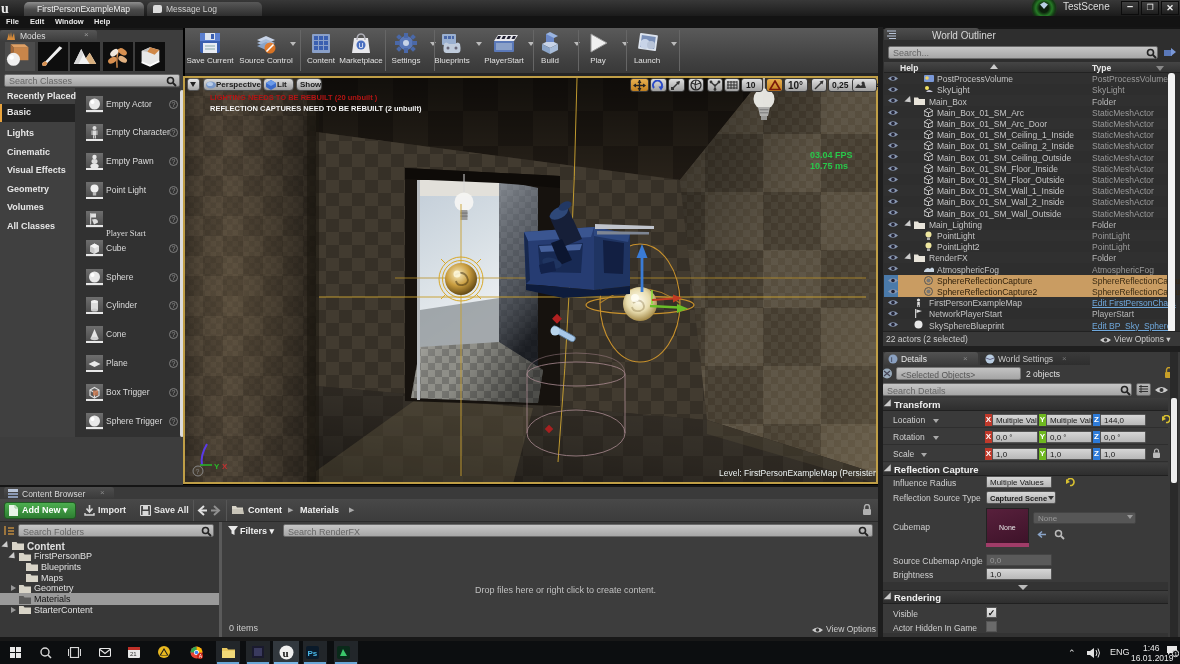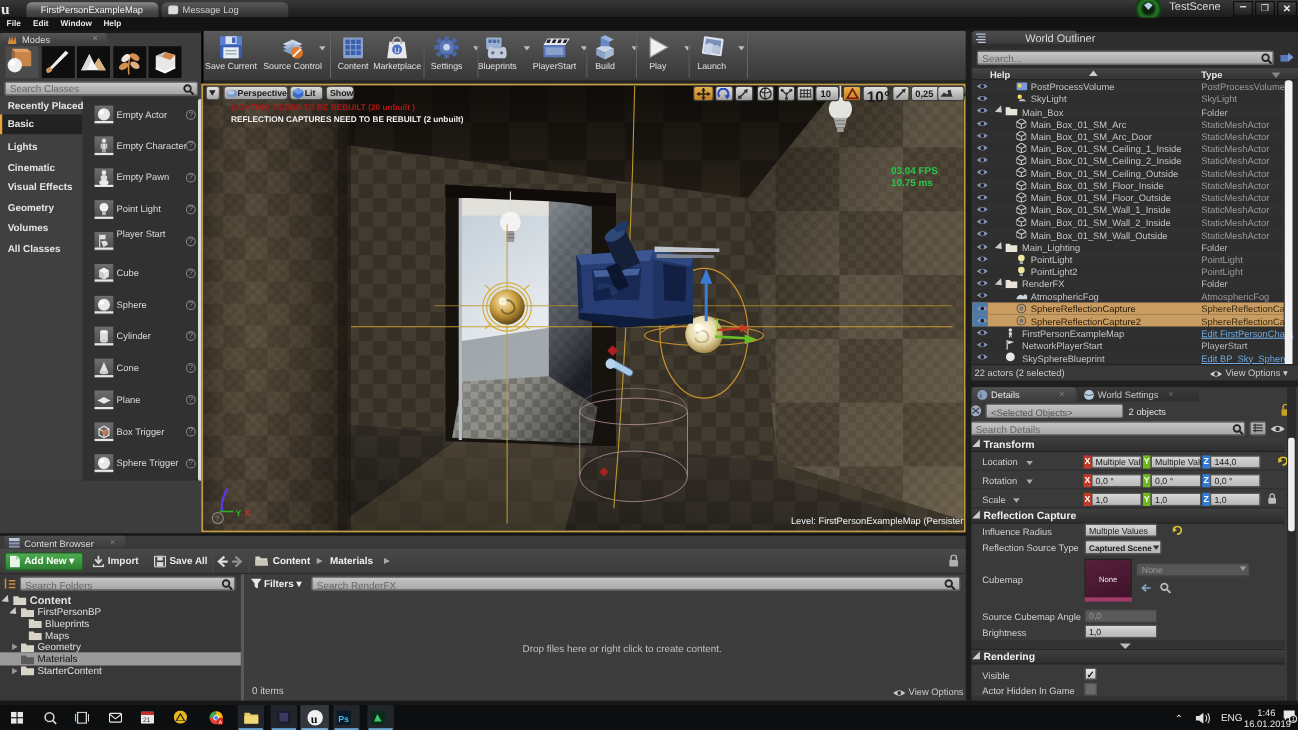--- a/index.html
+++ b/index.html
@@ -127,21 +127,21 @@
 <div class="abs" style="left:86px;top:196.55px;width:17px;height:2px;background:#e8e8e8;"></div>
 <div class="abs txt" style="left:106px;top:185.05px;color:#dcdcdc;font-size:8.5px;">Point Light</div>
 <div class="abs" style="left:169px;top:186.05px;width:9px;height:9px;border-radius:50%;border:1px solid #808080;color:#909090;font-size:7px;text-align:center;line-height:8px;">?</div>
 <div class="abs" style="left:86px;top:210.9px;width:17px;height:17px;background:linear-gradient(#6e6e6e,#4a4a4a);"></div>
 <svg class="abs" style="left:86px;top:210.9px" width="17" height="17" viewBox="0 0 17 16">
     <rect x="4" y="2" width="6" height="4" fill="#e0e0e0"></rect>
     <rect x="4" y="2" width="1.2" height="11" fill="#ccc"></rect>
     <path d="M6 8 Q12 6 12 11 L8 13 Z" fill="#ddd"></path>
   </svg>
 <div class="abs" style="left:86px;top:225.4px;width:17px;height:2px;background:#e8e8e8;"></div>
-<div class="abs txt" style="left:106px;top:207px;color:#dcdcdc;font-size:8.5px;">Player Start</div>
+<div class="abs txt" style="left:106px;top:228px;color:#dcdcdc;font-size:8.5px;font-family:Liberation Serif, serif;">Player Start</div>
 <div class="abs" style="left:169px;top:214.9px;width:9px;height:9px;border-radius:50%;border:1px solid #808080;color:#909090;font-size:7px;text-align:center;line-height:8px;">?</div>
 <div class="abs" style="left:86px;top:239.75px;width:17px;height:17px;background:linear-gradient(#6e6e6e,#4a4a4a);"></div>
 <svg class="abs" style="left:86px;top:239.75px" width="17" height="17" viewBox="0 0 17 16">
     <path d="M4 5.5 L8.5 3 L13 5.5 L13 11 L8.5 13.5 L4 11 Z" fill="#e0e0e0"></path>
     <path d="M4 5.5 L8.5 8 L13 5.5 L8.5 3 Z" fill="#f4f4f4"></path>
     <path d="M8.5 8 L8.5 13.5 L4 11 L4 5.5 Z" fill="#c8c8c8"></path>
   </svg>
 <div class="abs" style="left:86px;top:254.25px;width:17px;height:2px;background:#e8e8e8;"></div>
 <div class="abs txt" style="left:106px;top:242.75px;color:#dcdcdc;font-size:8.5px;">Cube</div>
 <div class="abs" style="left:169px;top:243.75px;width:9px;height:9px;border-radius:50%;border:1px solid #808080;color:#909090;font-size:7px;text-align:center;line-height:8px;">?</div>
@@ -594,21 +594,21 @@
       <line x1="11" y1="1" x2="11" y2="9"></line>
     </g>
   </svg>
 <div class="abs" style="left:741px;top:78px;width:22px;height:14px;background:linear-gradient(#e0e0e0,#a0a0a0);border:1px solid #3a3a3a;border-radius:3px;"></div>
 <div class="abs txt" style="left:746px;top:80px;color:#1a1a1a;font-size:8.5px;font-weight:bold;">10</div>
 <div class="abs" style="left:766px;top:78px;width:17px;height:14px;background:linear-gradient(#e8b050,#c08020);border:1px solid #3a3a3a;border-radius:3px;"></div>
 <svg class="abs" style="left:769px;top:80px" width="12" height="11">
     <path d="M6 1 L11 9.5 L1 9.5 Z" fill="none" stroke="#7a1a0a" stroke-width="1.6"></path>
   </svg>
 <div class="abs" style="left:784px;top:78px;width:24px;height:14px;background:linear-gradient(#e0e0e0,#a0a0a0);border:1px solid #3a3a3a;border-radius:3px;"></div>
-<div class="abs txt" style="left:788px;top:80px;color:#1a1a1a;font-size:14px;font-weight:bold;">10°</div>
+<div class="abs txt" style="left:788px;top:80px;color:#1a1a1a;font-size:10px;font-weight:bold;">10°</div>
 <div class="abs" style="left:811px;top:78px;width:16px;height:14px;background:linear-gradient(#e0e0e0,#a0a0a0);border:1px solid #3a3a3a;border-radius:3px;"></div>
 <svg class="abs" style="left:813px;top:80px" width="12" height="11">
     <line x1="2" y1="9" x2="9" y2="2" stroke="#333" stroke-width="1.5"></line>
     <polygon points="10.5,0.5 6.5,1.5 9.5,4.5" fill="#333"></polygon>
   </svg>
 <div class="abs" style="left:828px;top:78px;width:28px;height:14px;background:linear-gradient(#e0e0e0,#a0a0a0);border:1px solid #3a3a3a;border-radius:3px;"></div>
 <div class="abs txt" style="left:832px;top:80px;color:#1a1a1a;font-size:8.5px;font-weight:bold;">0,25</div>
 <div class="abs" style="left:852px;top:78px;width:25px;height:14px;background:linear-gradient(#e0e0e0,#a0a0a0);border:1px solid #3a3a3a;border-radius:3px;"></div>
 <svg class="abs" style="left:854px;top:80px" width="13" height="11">
     <path d="M1 8 L4 4 L7 6 L10 2 L12 8 Z" fill="#333"></path>

